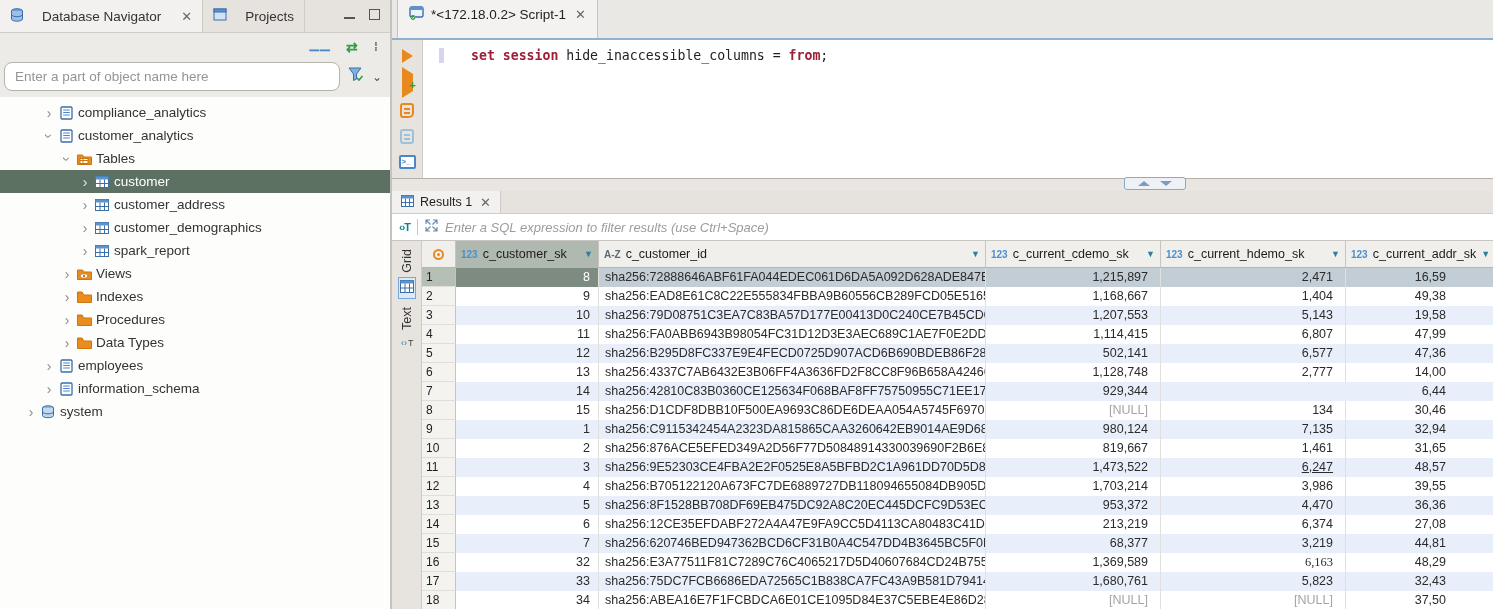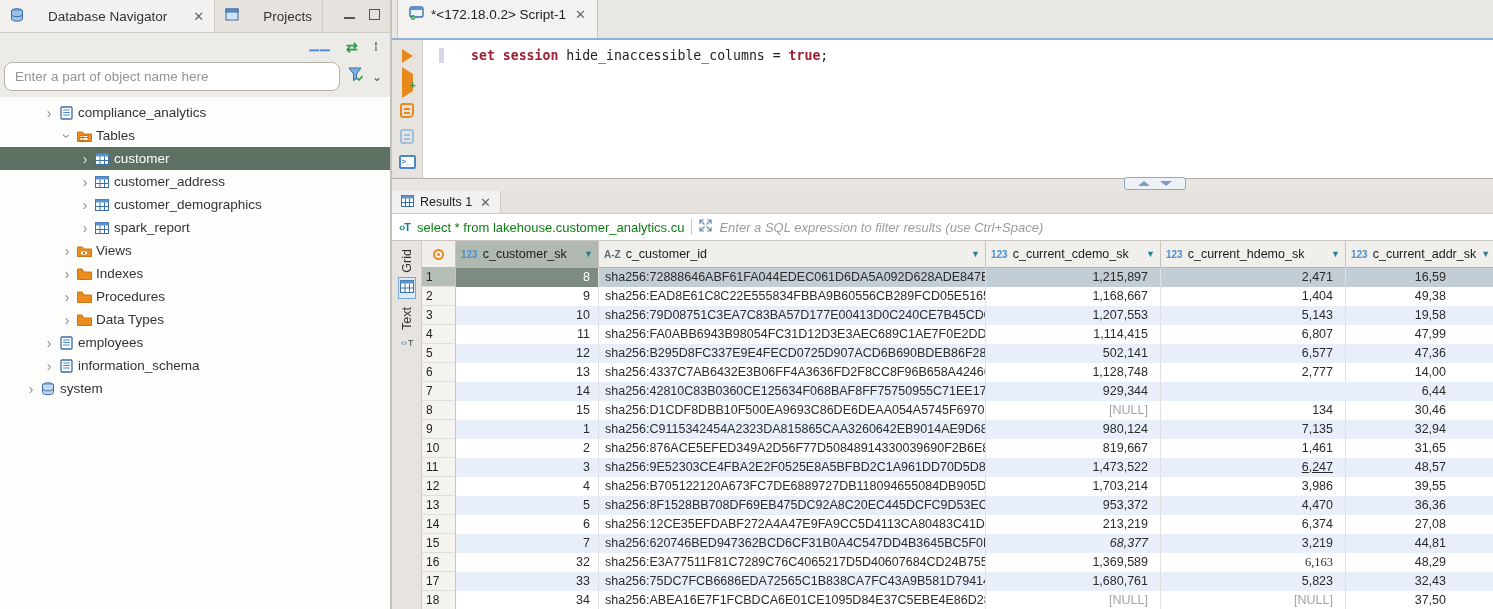--- a/index.html
+++ b/index.html
@@ -4,21 +4,21 @@
 <style>
   * { box-sizing: border-box; margin: 0; padding: 0; }
   html,body { width:1493px; height:609px; overflow:hidden; }
   body { font-family:"Liberation Sans", sans-serif; background:#e9e6e2; color:#333; }
 
   .app { display:flex; width:1493px; height:609px; }
 
   
   .nav-panel { width:392px; min-width:392px; display:flex; flex-direction:column; background:#ecebe8; border-right:2px solid #c6c3be; }
   .panel-tabbar { height:33px; background:#e6e3df; border-bottom:1px solid #cfccc7; display:flex; align-items:stretch; position:relative; }
-  .ptab { display:flex; align-items:center; gap:24px; padding:0 10px; font-size:13.5px; color:#333; border-right:1px solid #cfccc7; cursor:default; }
+  .ptab { display:flex; align-items:center; gap:18px; padding:0 10px; font-size:13.5px; color:#333; border-right:1px solid #cfccc7; cursor:default; }
   .ptab.active { background:#f3f1ef; }
   .tab-close { color:#666; font-size:13px; margin-left:2px; }
   .win-btns { position:absolute; right:10px; top:9px; display:flex; gap:14px; align-items:center; }
   .btn-min { width:11px; height:3px; border-top:2px solid #555; margin-top:7px; }
   .btn-max { width:11px; height:11px; border:1.5px solid #555; }
 
   .nav-toolbar { height:27px; display:flex; justify-content:flex-end; align-items:center; gap:16px; padding-right:12px; }
   .icon-collapse { color:#4a86c9; font-weight:bold; font-size:13px; letter-spacing:-1px; }
   .icon-link { color:#2f9e44; font-weight:bold; font-size:14px; }
   .icon-dots { color:#777; font-size:13px; font-weight:bold; }
@@ -169,20 +169,33 @@
             <svg width="13" height="14" viewBox="0 0 13 14">
               <rect x="1" y="1" width="11" height="12" rx="1" fill="#fff" stroke="#3c6ea8" stroke-width="1.3"></rect>
               <line x1="3.2" y1="4" x2="9.8" y2="4" stroke="#4a86c9"></line>
               <line x1="3.2" y1="6.5" x2="9.8" y2="6.5" stroke="#4a86c9"></line>
               <line x1="3.2" y1="9" x2="9.8" y2="9" stroke="#4a86c9"></line>
             </svg>
           </span>
           <span class="tree-label">compliance_analytics</span>
         </div>
         <div class="tree-row">
+          <span style="display: inline-block; width: 42px;"></span>
+          <span class="chev open">›</span>
+          <span class="tree-icon">
+            <svg width="13" height="14" viewBox="0 0 13 14">
+              <rect x="1" y="1" width="11" height="12" rx="1" fill="#fff" stroke="#3c6ea8" stroke-width="1.3"></rect>
+              <line x1="3.2" y1="4" x2="9.8" y2="4" stroke="#4a86c9"></line>
+              <line x1="3.2" y1="6.5" x2="9.8" y2="6.5" stroke="#4a86c9"></line>
+              <line x1="3.2" y1="9" x2="9.8" y2="9" stroke="#4a86c9"></line>
+            </svg>
+          </span>
+          <span class="tree-label">customer_analytics</span>
+        </div>
+        <div class="tree-row">
           <span style="display: inline-block; width: 60px;"></span>
           <span class="chev open">›</span>
           <span class="tree-icon">
             <svg width="15" height="12" viewBox="0 0 15 12">
               <path d="M0.5 2 h5 l1.5 2 h7.5 v7.5 h-14 Z" fill="#ea8c1e" stroke="#c97613"></path>
               <rect x="3" y="5.5" width="8" height="5" fill="#fff" stroke="#c97613"></rect>
               <line x1="3" y1="7.5" x2="11" y2="7.5" stroke="#c97613"></line>
               <line x1="6" y1="5.5" x2="6" y2="10.5" stroke="#c97613"></line>
             </svg>
           </span>
@@ -349,21 +362,21 @@
 
     <div class="editor">
       <div class="editor-toolbar">
         <span class="tb-play"></span>
         <span class="tb-playplus"><span class="tb-play"></span><span class="plus">+</span></span>
         <span class="tb-script"></span>
         <span class="tb-plan"></span>
         <span class="tb-console">&gt;_</span>
       </div>
       <div class="code" id="code">
-          <div class="code-line"><span class="marker"></span><span class="tok-kw">set session</span><span class="tok-txt"> hide_inaccessible_columns = </span><span class="tok-kw">true</span><span class="tok-txt">;</span></div>
+          <div class="code-line"><span class="marker"></span><span class="tok-kw">set session</span><span class="tok-txt"> hide_inaccessible_columns = </span><span class="tok-kw">from</span><span class="tok-txt">;</span></div>
           <div class="code-line"></div>
         </div>
     </div>
 
     <div class="splitter">
       <div class="sash-ctl">
         <span class="sash-up"></span>
         <span class="sash-dn"></span>
       </div>
     </div>
@@ -380,21 +393,20 @@
                 <line x1="0.5" y1="7.5" x2="12.5" y2="7.5" stroke="#3c6ea8"></line>
               </svg>
           </span>
           <span>Results 1</span>
           <span class="tab-close">✕</span>
         </div>
       </div>
 
       <div class="filterbar">
         <span class="filter-type-icon">‹›T</span>
-        <span class="filter-query">select * from lakehouse.customer_analytics.cu</span>
         <span class="filter-sep"></span>
         <span>
           <svg width="13" height="13" viewBox="0 0 13 13">
               <path d="M8 1 h4 v4 M12 1 L7.5 5.5 M5 12 H1 V8 M1 12 L5.5 7.5 M1 5 V1 h4 M1 1 l4.5 4.5 M12 8 v4 h-4 M12 12 L7.5 7.5" stroke="#6b8cab" stroke-width="1.2" fill="none"></path>
             </svg>
         </span>
         <span class="filter-placeholder">Enter a SQL expression to filter results (use Ctrl+Space)</span>
       </div>
 
       <div class="results-body">
@@ -557,21 +569,21 @@
               <div class="gr-cell col-0 al-r" style="width: 143px;">6</div>
               <div class="gr-cell col-1 al-l" style="width: 387px;">sha256:12CE35EFDABF272A4A47E9FA9CC5D4113CA80483C41D17C8</div>
               <div class="gr-cell col-2 al-r" style="width: 175px;">213,219</div>
               <div class="gr-cell col-3 al-r" style="width: 185px;">6,374</div>
               <div class="gr-cell col-4 al-r" style="width: 149px;">27,08</div>
             </div>
             <div class="grid-row odd">
               <div class="gr-num">15</div>
               <div class="gr-cell col-0 al-r" style="width: 143px;">7</div>
               <div class="gr-cell col-1 al-l" style="width: 387px;">sha256:620746BED947362BCD6CF31B0A4C547DD4B3645BC5F0B10</div>
-              <div class="gr-cell col-2 al-r" style="width: 175px; font-style: italic;">68,377</div>
+              <div class="gr-cell col-2 al-r" style="width: 175px;">68,377</div>
               <div class="gr-cell col-3 al-r" style="width: 185px;">3,219</div>
               <div class="gr-cell col-4 al-r" style="width: 149px;">44,81</div>
             </div>
             <div class="grid-row">
               <div class="gr-num">16</div>
               <div class="gr-cell col-0 al-r" style="width: 143px;">32</div>
               <div class="gr-cell col-1 al-l" style="width: 387px;">sha256:E3A77511F81C7289C76C4065217D5D40607684CD24B755E9F</div>
               <div class="gr-cell col-2 al-r" style="width: 175px;">1,369,589</div>
               <div class="gr-cell col-3 al-r" style="width: 185px; font-family: Liberation Serif, serif;">6,163</div>
               <div class="gr-cell col-4 al-r" style="width: 149px;">48,29</div>

